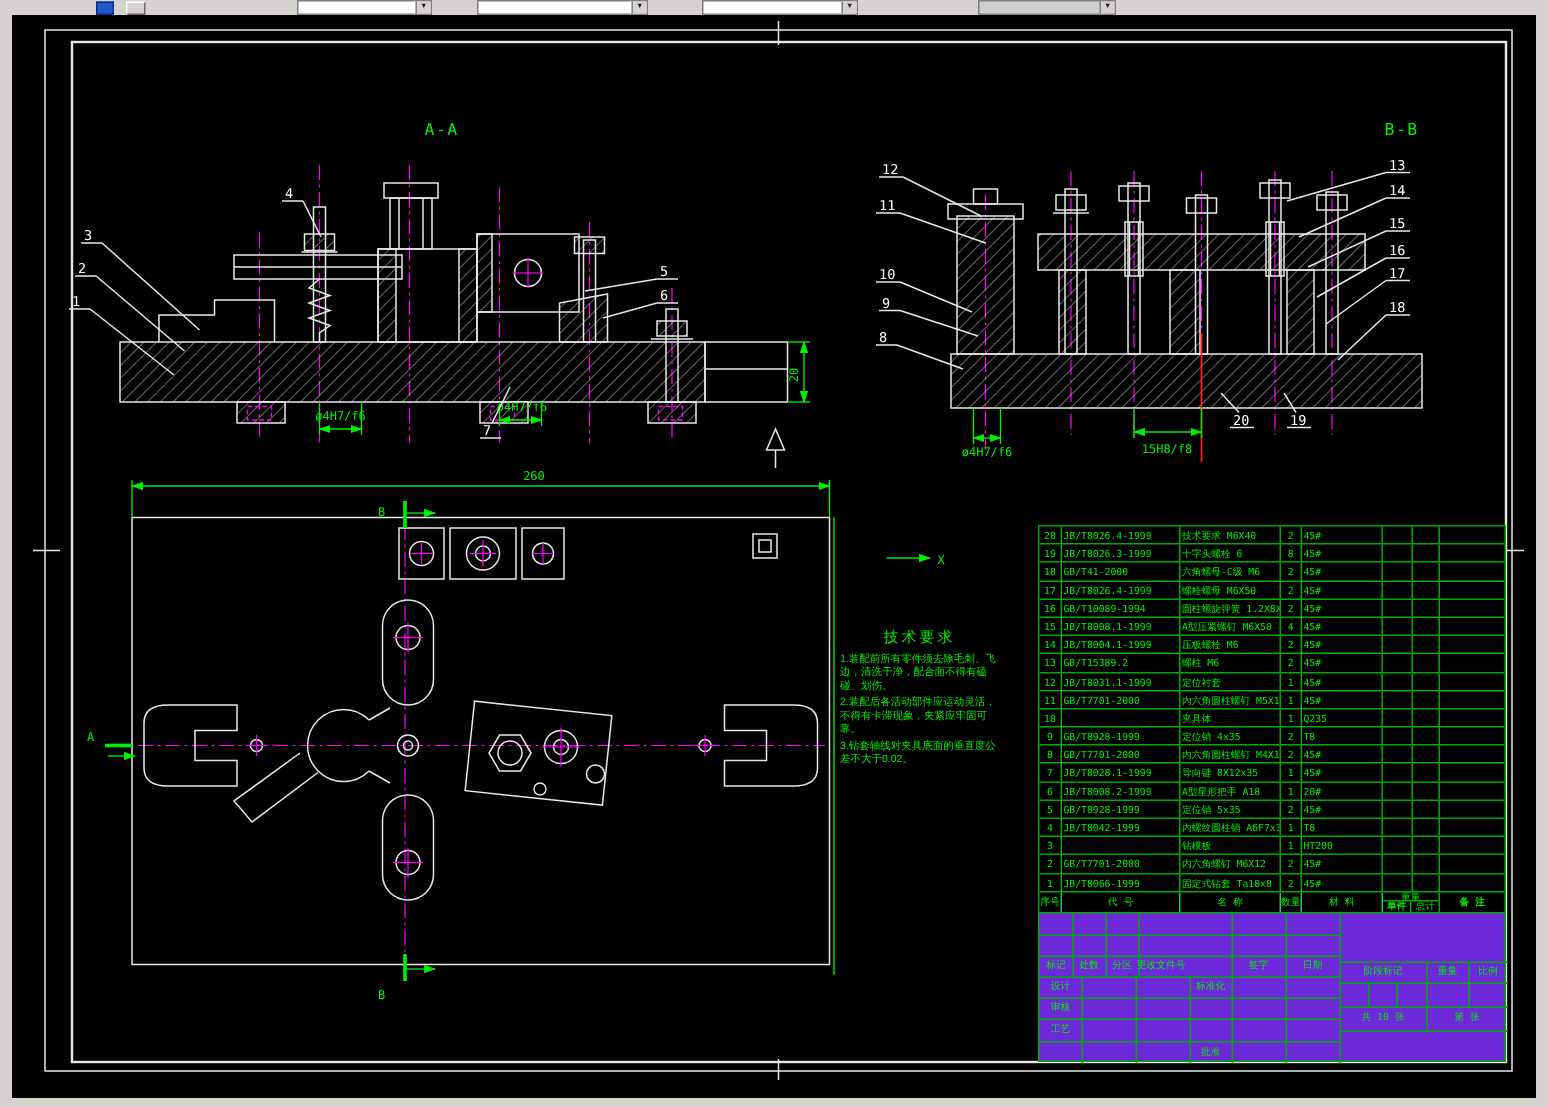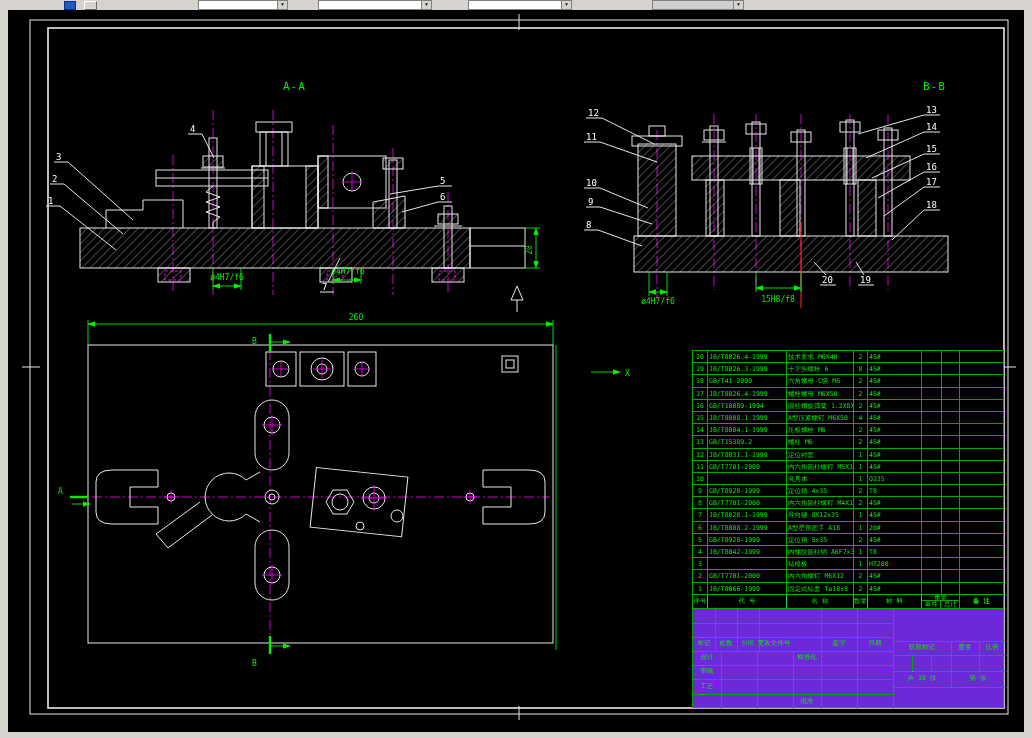--- a/index.html
+++ b/index.html
@@ -34,21 +34,21 @@
   .prow{display:grid;grid-template-columns:15px 79px 67px 14px 54px 20px 18px 43px;height:12.2px;border-bottom:1px solid #00aa00;box-sizing:border-box;}
   .pcell{border-right:1px solid #00aa00;overflow:hidden;white-space:nowrap;line-height:12px;padding-left:1px;box-sizing:border-box;}
   .pcell:last-child{border-right:none;}
   .c-no,.c-qty{text-align:center;padding-left:0;}
   .phead{display:grid;grid-template-columns:15px 79px 67px 14px 54px 38px 43px;height:14px;}
   .phc{border-right:1px solid #22c55e;text-align:center;line-height:13px;overflow:hidden;box-sizing:border-box;}
   .phc:last-child{border-right:none;font-weight:bold;}
   .wgroup{border-right:1px solid #00aa00;box-sizing:border-box;}
   .wtop{height:6px;border-bottom:1px solid #00aa00;text-align:center;line-height:6px;overflow:hidden;box-sizing:border-box;}
   .wbot{display:flex;height:8px;}
-  .wbot .w1{width:20px;border-right:1px solid #00aa00;text-align:center;line-height:7px;box-sizing:border-box;overflow:hidden;}
+  .wbot .w1{width:20px;border-right:1px solid #00aa00;text-align:center;line-height:7px;box-sizing:border-box;overflow:hidden;font-weight:bold;}
   .wbot .w2{width:18px;text-align:center;line-height:7px;overflow:hidden;}
   .tblock{position:absolute;left:684px;top:598px;width:312px;height:100px;border:1px solid #00aa00;box-sizing:border-box;
     color:#00ee00;font:6.5px "DejaVu Sans Mono",monospace;background:#6d28d9;}
   .tl{position:absolute;background:#00aa00;}
   .tcell{position:absolute;overflow:hidden;white-space:nowrap;text-align:center;}
 </style>
 </head>
 <body>
 
 <div class="toolbar">
@@ -403,20 +403,26 @@
     <text x="50" y="484" class="g">A</text>
     <line x1="62" y1="487" x2="80" y2="487" class="gthick"></line>
     <line x1="64" y1="494" x2="82" y2="494" class="gl" marker-end="url(#ar)"></line>
   </g>
   <g>
     <line x1="583" y1="362" x2="612" y2="362" class="gl" marker-end="url(#ar)"></line>
     <text x="617" y="366" class="g">X</text>
   </g>
 </svg>
 
+  <div class="techreq">
+    <div class="tr-title">技术要求</div>
+    <div class="tr-item">1.装配前所有零件须去除毛刺、飞边，清洗干净，配合面不得有磕碰、划伤。</div>
+    <div class="tr-item">2.装配后各活动部件应运动灵活，不得有卡滞现象，夹紧应牢固可靠。</div>
+    <div class="tr-item">3.钻套轴线对夹具底面的垂直度公差不大于0.02。</div>
+  </div>
 
   <div class="ptable">
     <div>
         <div class="prow">
           <div class="pcell c-no">20</div>
           <div class="pcell c-code">JB/T8026.4-1999</div>
           <div class="pcell c-name">技术要求 M6X40</div>
           <div class="pcell c-qty">2</div>
           <div class="pcell c-mat">45#</div>
           <div class="pcell c-w1"></div>

